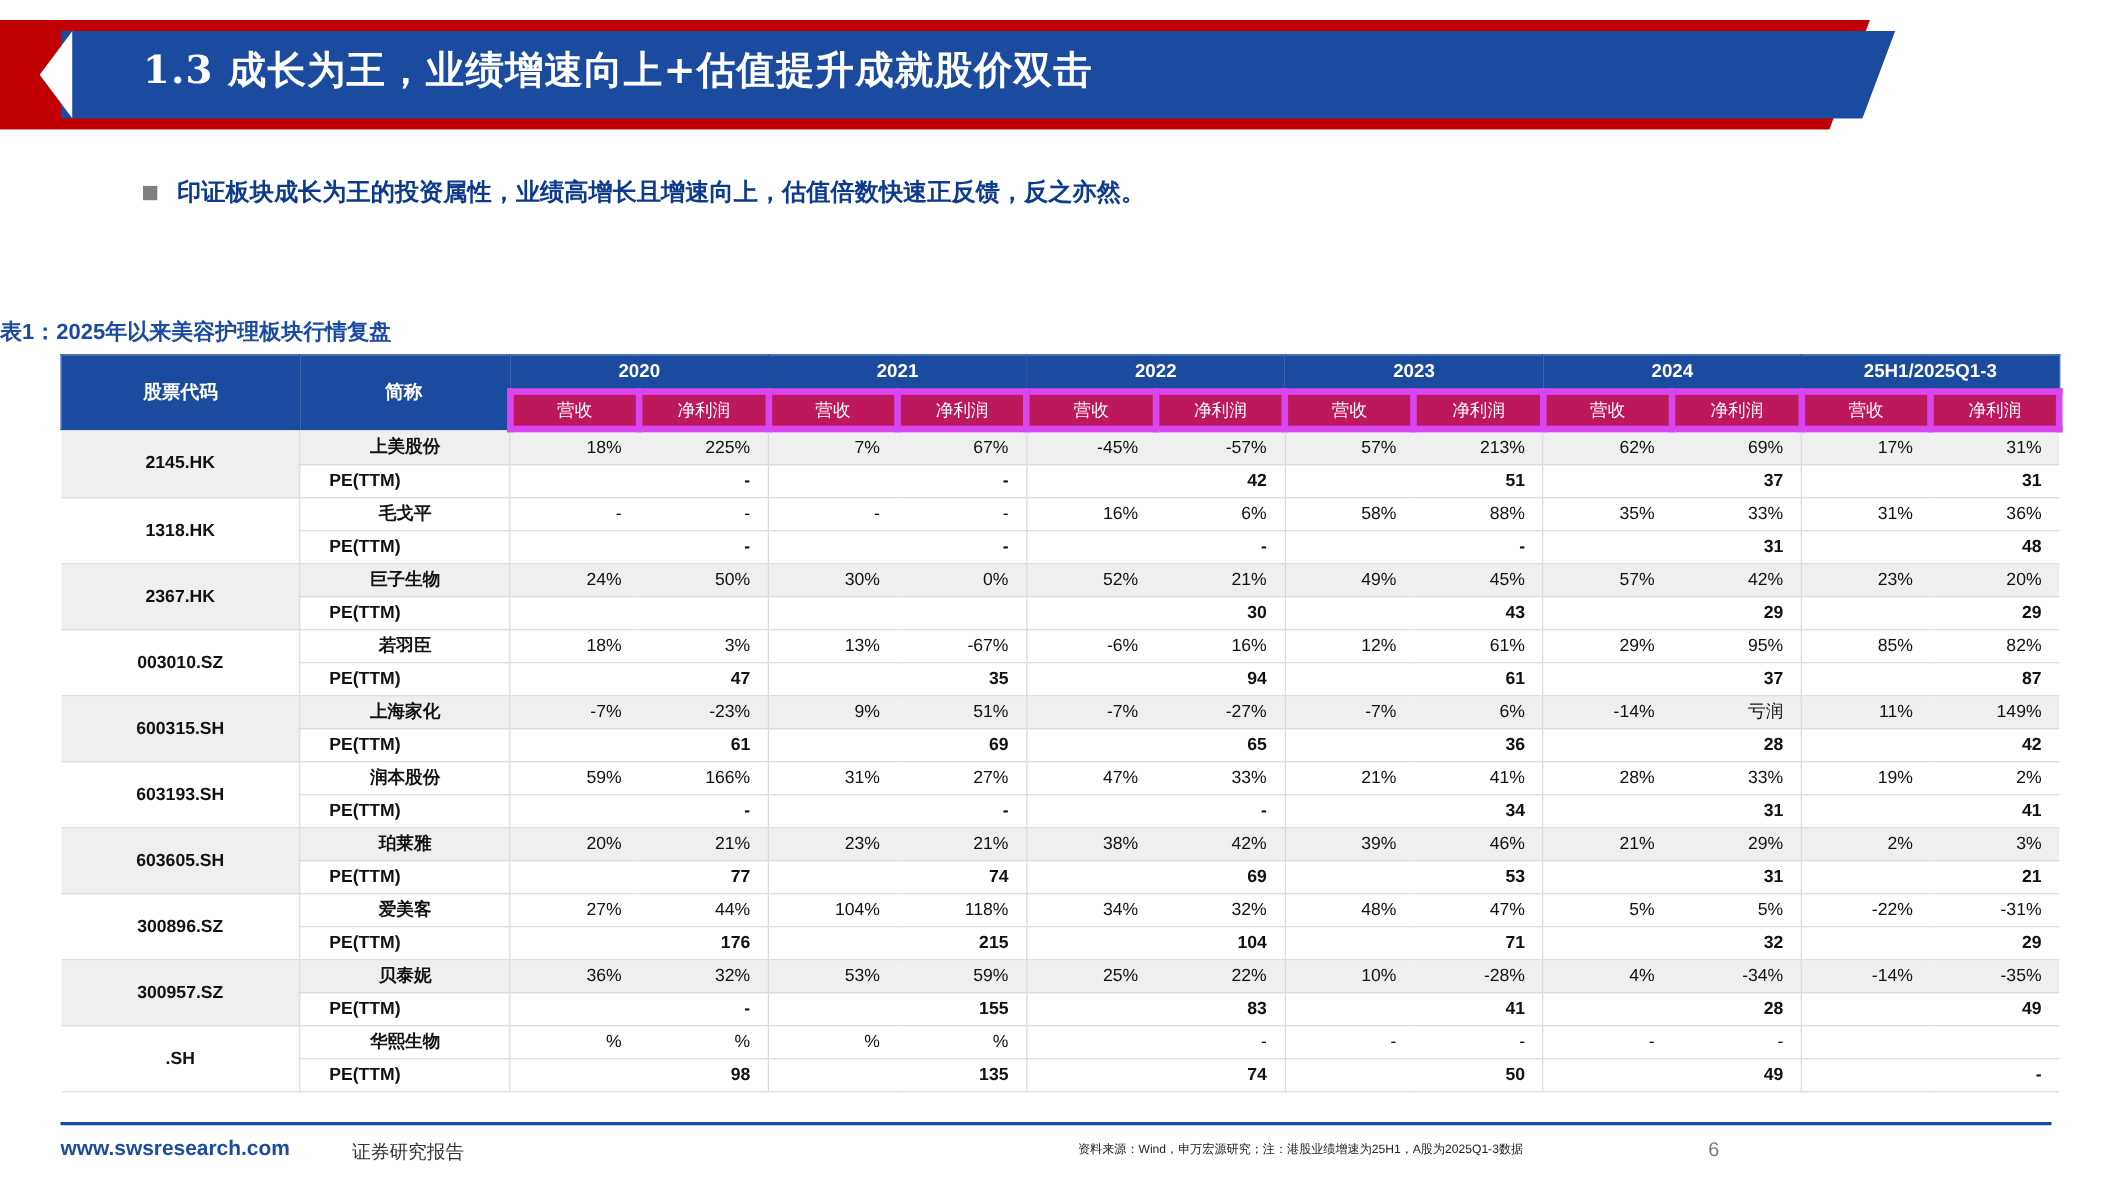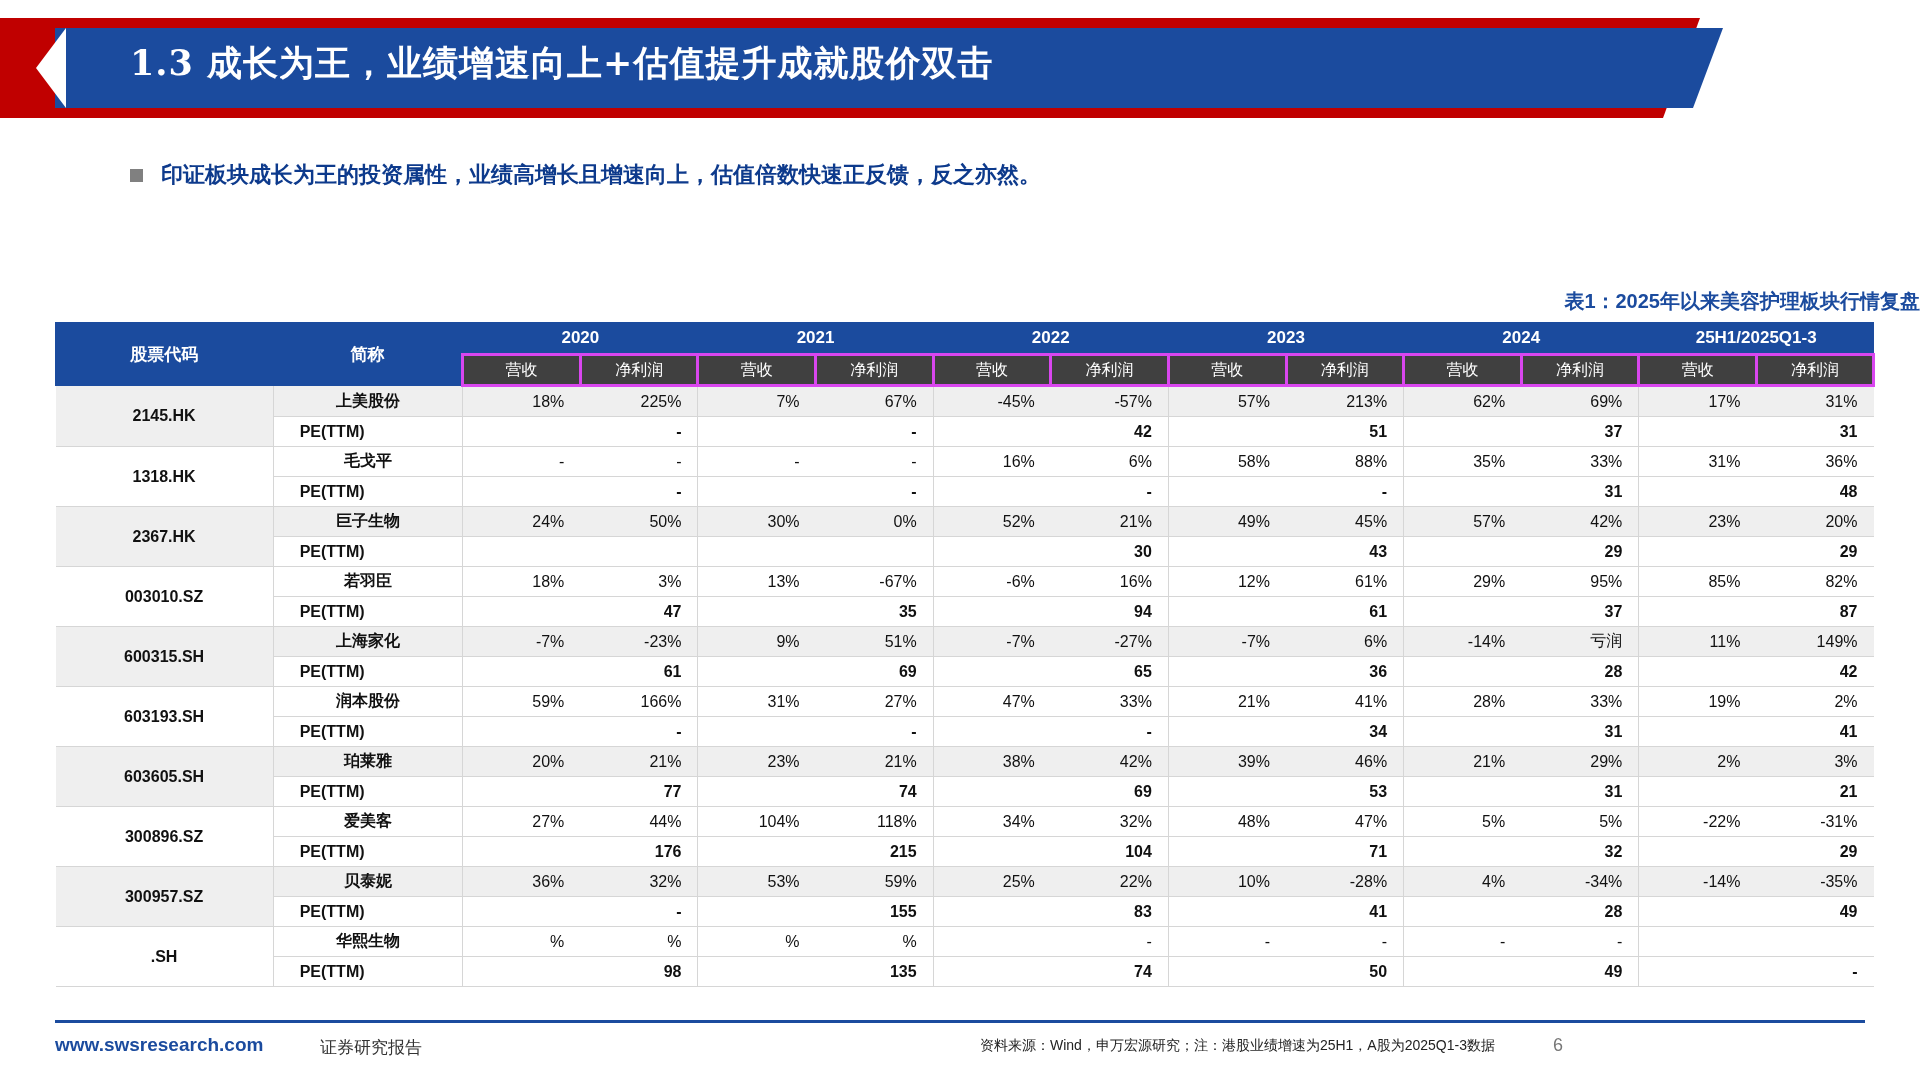--- a/index.html
+++ b/index.html
@@ -51,35 +51,35 @@
   .bullet{display:flex;align-items:flex-start;margin-bottom:16px;}
   .bullet-sq{
     width:13px;height:13px;background:#808080;margin-top:9px;margin-right:18px;flex:none;
   }
   .bullet-text{
     color:#0d3a8c;font-size:22px;font-weight:bold;line-height:1.35;
   }
 
   
   .tbl-title{
-    position:absolute;left:0;top:288px;width:1920px;text-align:right;
+    position:absolute;left:0;top:288px;width:1920px;text-align:left;
     color:#1b4b9e;font-size:20px;font-weight:bold;
   }
 
   
   .tbl-wrap{position:absolute;left:55px;top:322px;width:1820px;}
   table{border-collapse:collapse;width:1820px;font-size:16px;}
   th,td{padding:0;}
   thead tr.h1 th{
     background:#1b4b9e;color:#fff;font-weight:bold;height:30px;
     border:1px solid #1b4b9e;text-align:center;font-size:17px;
   }
   thead tr.h2 th{
-    background:#404040;color:#fff;font-weight:normal;height:28px;
-    border:3px solid #d946ef;text-align:center;font-size:16px;
+    background:#be185d;color:#fff;font-weight:normal;height:28px;
+    border:6px solid #d946ef;text-align:center;font-size:16px;
   }
   tbody td{
     height:29px;border-bottom:1px solid #d6d6d6;text-align:right;
     padding-right:16px;color:#111;
   }
   tbody td.code{
     text-align:center;padding-right:0;font-weight:bold;font-size:16px;
   }
   tbody td.name{
     text-align:center;padding-right:0;font-weight:bold;
@@ -99,21 +99,21 @@
 
   
   .footer-line{
     position:absolute;left:55px;top:1020px;width:1810px;height:3px;background:#1b4b9e;
   }
   .footer{
     position:absolute;left:0;top:1030px;width:1608px;height:40px;
   }
   .f-site{position:absolute;left:55px;top:4px;color:#1b4b9e;font-size:19px;font-weight:bold;}
   .f-sub{position:absolute;left:320px;top:6px;color:#333;font-size:17px;}
-  .f-src{position:absolute;left:980px;top:7px;color:#222;font-size:14px;}
+  .f-src{position:absolute;left:980px;top:7px;color:#222;font-size:11px;}
   .f-page{position:absolute;right:45px;top:5px;color:#777;font-size:18px;}
 </style>
 </head>
 <body>
 
 <div class="header">
   <div class="hdr-red"></div>
   <div class="hdr-blue"></div>
   <div class="hdr-notch"></div>
   <div class="hdr-title">1.3 成长为王，业绩增速向上+估值提升成就股价双击</div>

